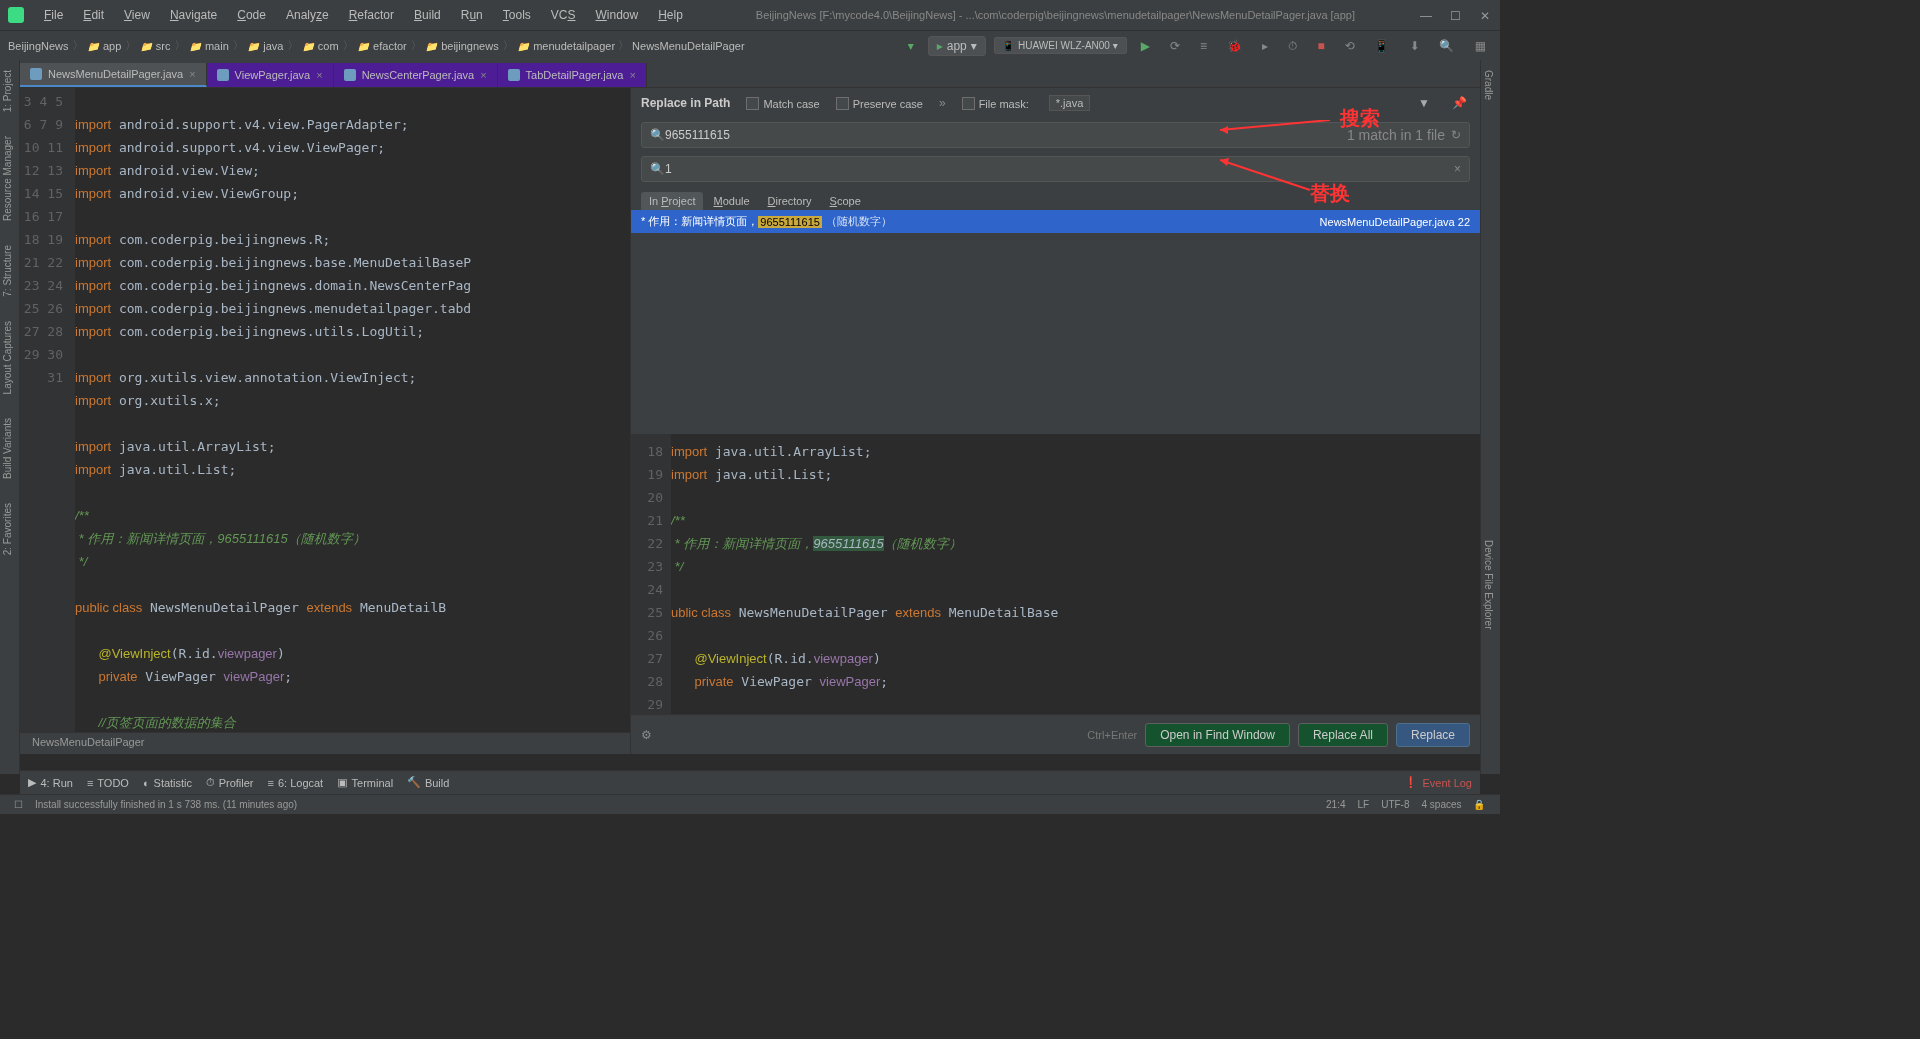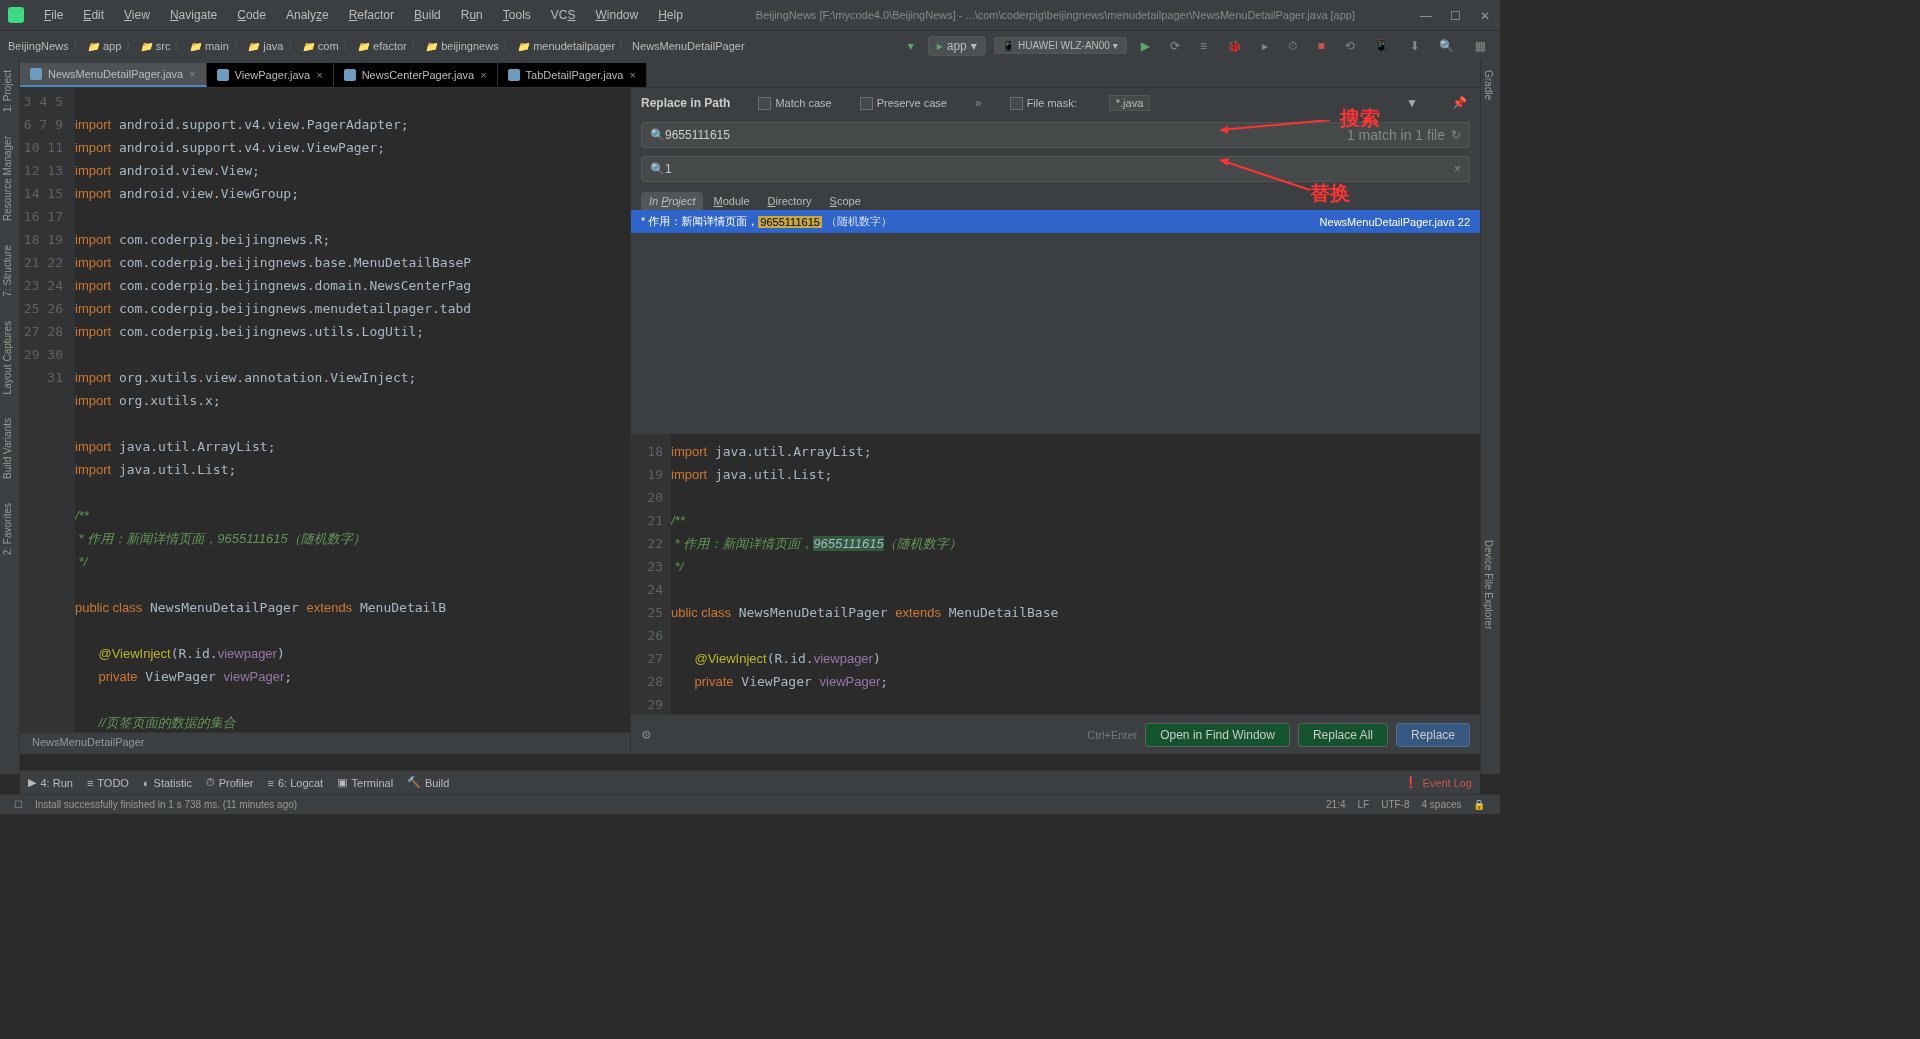--- a/index.html
+++ b/index.html
@@ -21,21 +21,21 @@
 .breadcrumb .crumb { display: flex; align-items: center; gap: 3px; }
 .breadcrumb .sep { color: #666; }
 .navbar .spacer { flex: 1; }
 .navbar .toolbar { display: flex; align-items: center; gap: 8px; }
 .navbar .toolbar .btn { padding: 2px 6px; cursor: pointer; }
 .navbar .runconfig { background: #4c5052; border: 1px solid #555; border-radius: 3px; padding: 2px 8px; display: flex; align-items: center; gap: 4px; }
 .navbar .devsel { background: #4c5052; border: 1px solid #555; border-radius: 2px; padding: 2px 8px; font-size: 10px; }
 
 
 .tabsbar { height: 28px; background: #3c3f41; display: flex; align-items: flex-end; padding-left: 20px; border-bottom: 1px solid #323232; }
-.tab { height: 24px; background: #000000; padding: 4px 10px; display: flex; align-items: center; gap: 6px; font-size: 11px; border-right: 1px solid #323232; cursor: pointer; }
+.tab { height: 24px; background: #4c1d95; padding: 4px 10px; display: flex; align-items: center; gap: 6px; font-size: 11px; border-right: 1px solid #323232; cursor: pointer; }
 .tab.active { background: #4e5254; border-bottom: 2px solid #4a88c7; }
 .tab .close { color: #888; cursor: pointer; }
 .filicon { width: 12px; height: 12px; display: inline-block; background: #6e9cbe; border-radius: 2px; }
 
 
 .leftgutter { position: absolute; left: 0; top: 60px; width: 20px; bottom: 40px; background: #3c3f41; border-right: 1px solid #323232; }
 .leftgutter .vtab { writing-mode: vertical-rl; transform: rotate(180deg); padding: 10px 2px; font-size: 10px; color: #999; cursor: pointer; margin-bottom: 4px; text-align: center; }
 
 
 .rightgutter { position: absolute; right: 0; top: 60px; width: 20px; bottom: 40px; background: #3c3f41; border-left: 1px solid #323232; }
@@ -48,33 +48,33 @@
 .code { flex: 1; font-family: Consolas, monospace; font-size: 13px; line-height: 23px; white-space: pre; color: #a9b7c6; padding-top: 2px; overflow: hidden; }
 .code .kw { color: #cc7832; }
 .code .cmt { color: #629755; font-style: italic; }
 .code .ann { color: #bbb529; }
 .code .field { color: #9876aa; }
 .editor-left-inner { display: flex; flex: 1; overflow: hidden; }
 .ctxlabel { position: absolute; bottom: 0; left: 0; right: 0; height: 22px; background: #3c3f41; padding: 3px 12px; font-size: 11px; color: #999; border-top: 1px solid #323232; }
 
 
 .replace-panel { flex: 1; display: flex; flex-direction: column; background: #3c3f41; border-left: 1px solid #323232; }
-.rp-head { height: 30px; display: flex; align-items: center; padding: 0 10px; gap: 28px; }
+.rp-head { height: 30px; display: flex; align-items: center; padding: 0 10px; gap: 16px; }
 .rp-head .title { font-weight: bold; color: #ccc; }
-.rp-head label { display: flex; align-items: center; gap: 4px; font-size: 11px; }
+.rp-head label { display: flex; align-items: flex-end; gap: 4px; font-size: 11px; }
 .rp-head .chk { width: 13px; height: 13px; border: 1px solid #6e6e6e; background: #43494a; }
 .rp-head .mask { background: #45494a; border: 1px solid #555; padding: 1px 6px; font-size: 11px; margin-left: 4px; }
 .rp-head .spacer2 { flex: 1; }
 .rp-head .hbtn { width: 20px; height: 20px; display: flex; align-items: center; justify-content: center; cursor: pointer; color: #aaa; }
 .rp-search, .rp-replace { margin: 4px 10px; background: #45494a; border: 1px solid #555; border-radius: 3px; height: 26px; display: flex; align-items: center; padding: 0 8px; }
 .rp-search input, .rp-replace input { background: none; border: none; color: #ccc; flex: 1; font-size: 12px; outline: none; }
 .rp-search .count { color: #888; font-size: 14px; }
 .rp-tabs { display: flex; gap: 2px; padding: 6px 10px 0; }
 .rp-tabs .rtab { padding: 3px 8px; font-size: 11px; cursor: pointer; border-radius: 3px 3px 0 0; }
-.rp-tabs .rtab.active { background: #515658; font-style: italic; }
+.rp-tabs .rtab.active { background: #515658; }
 .rp-tabs .rtab u { text-decoration: underline; }
 .rp-result { background: #2f65ca; color: #fff; padding: 4px 10px; font-size: 11px; display: flex; align-items: center; }
 .rp-result .hl { background: #c9a83d; color: #000; padding: 0 2px; }
 .rp-result .dim { opacity: 0.8; margin-left: 4px; }
 .rp-result .loc { margin-left: auto; }
 .rp-mid { flex: 1; background: #3c3f41; }
 .rp-filepath { padding: 4px 10px; font-size: 10px; color: #888; border-top: 1px solid #323232; background: #3c3f41; }
 .rp-filepath b { color: #ccc; }
 .rp-preview { height: 280px; background: #2b2b2b; display: flex; }
 .rp-preview .pgutter { width: 40px; background: #313335; color: #606366; text-align: right; padding-right: 8px; font-family: Consolas, monospace; font-size: 13px; line-height: 23px; padding-top: 6px; }

